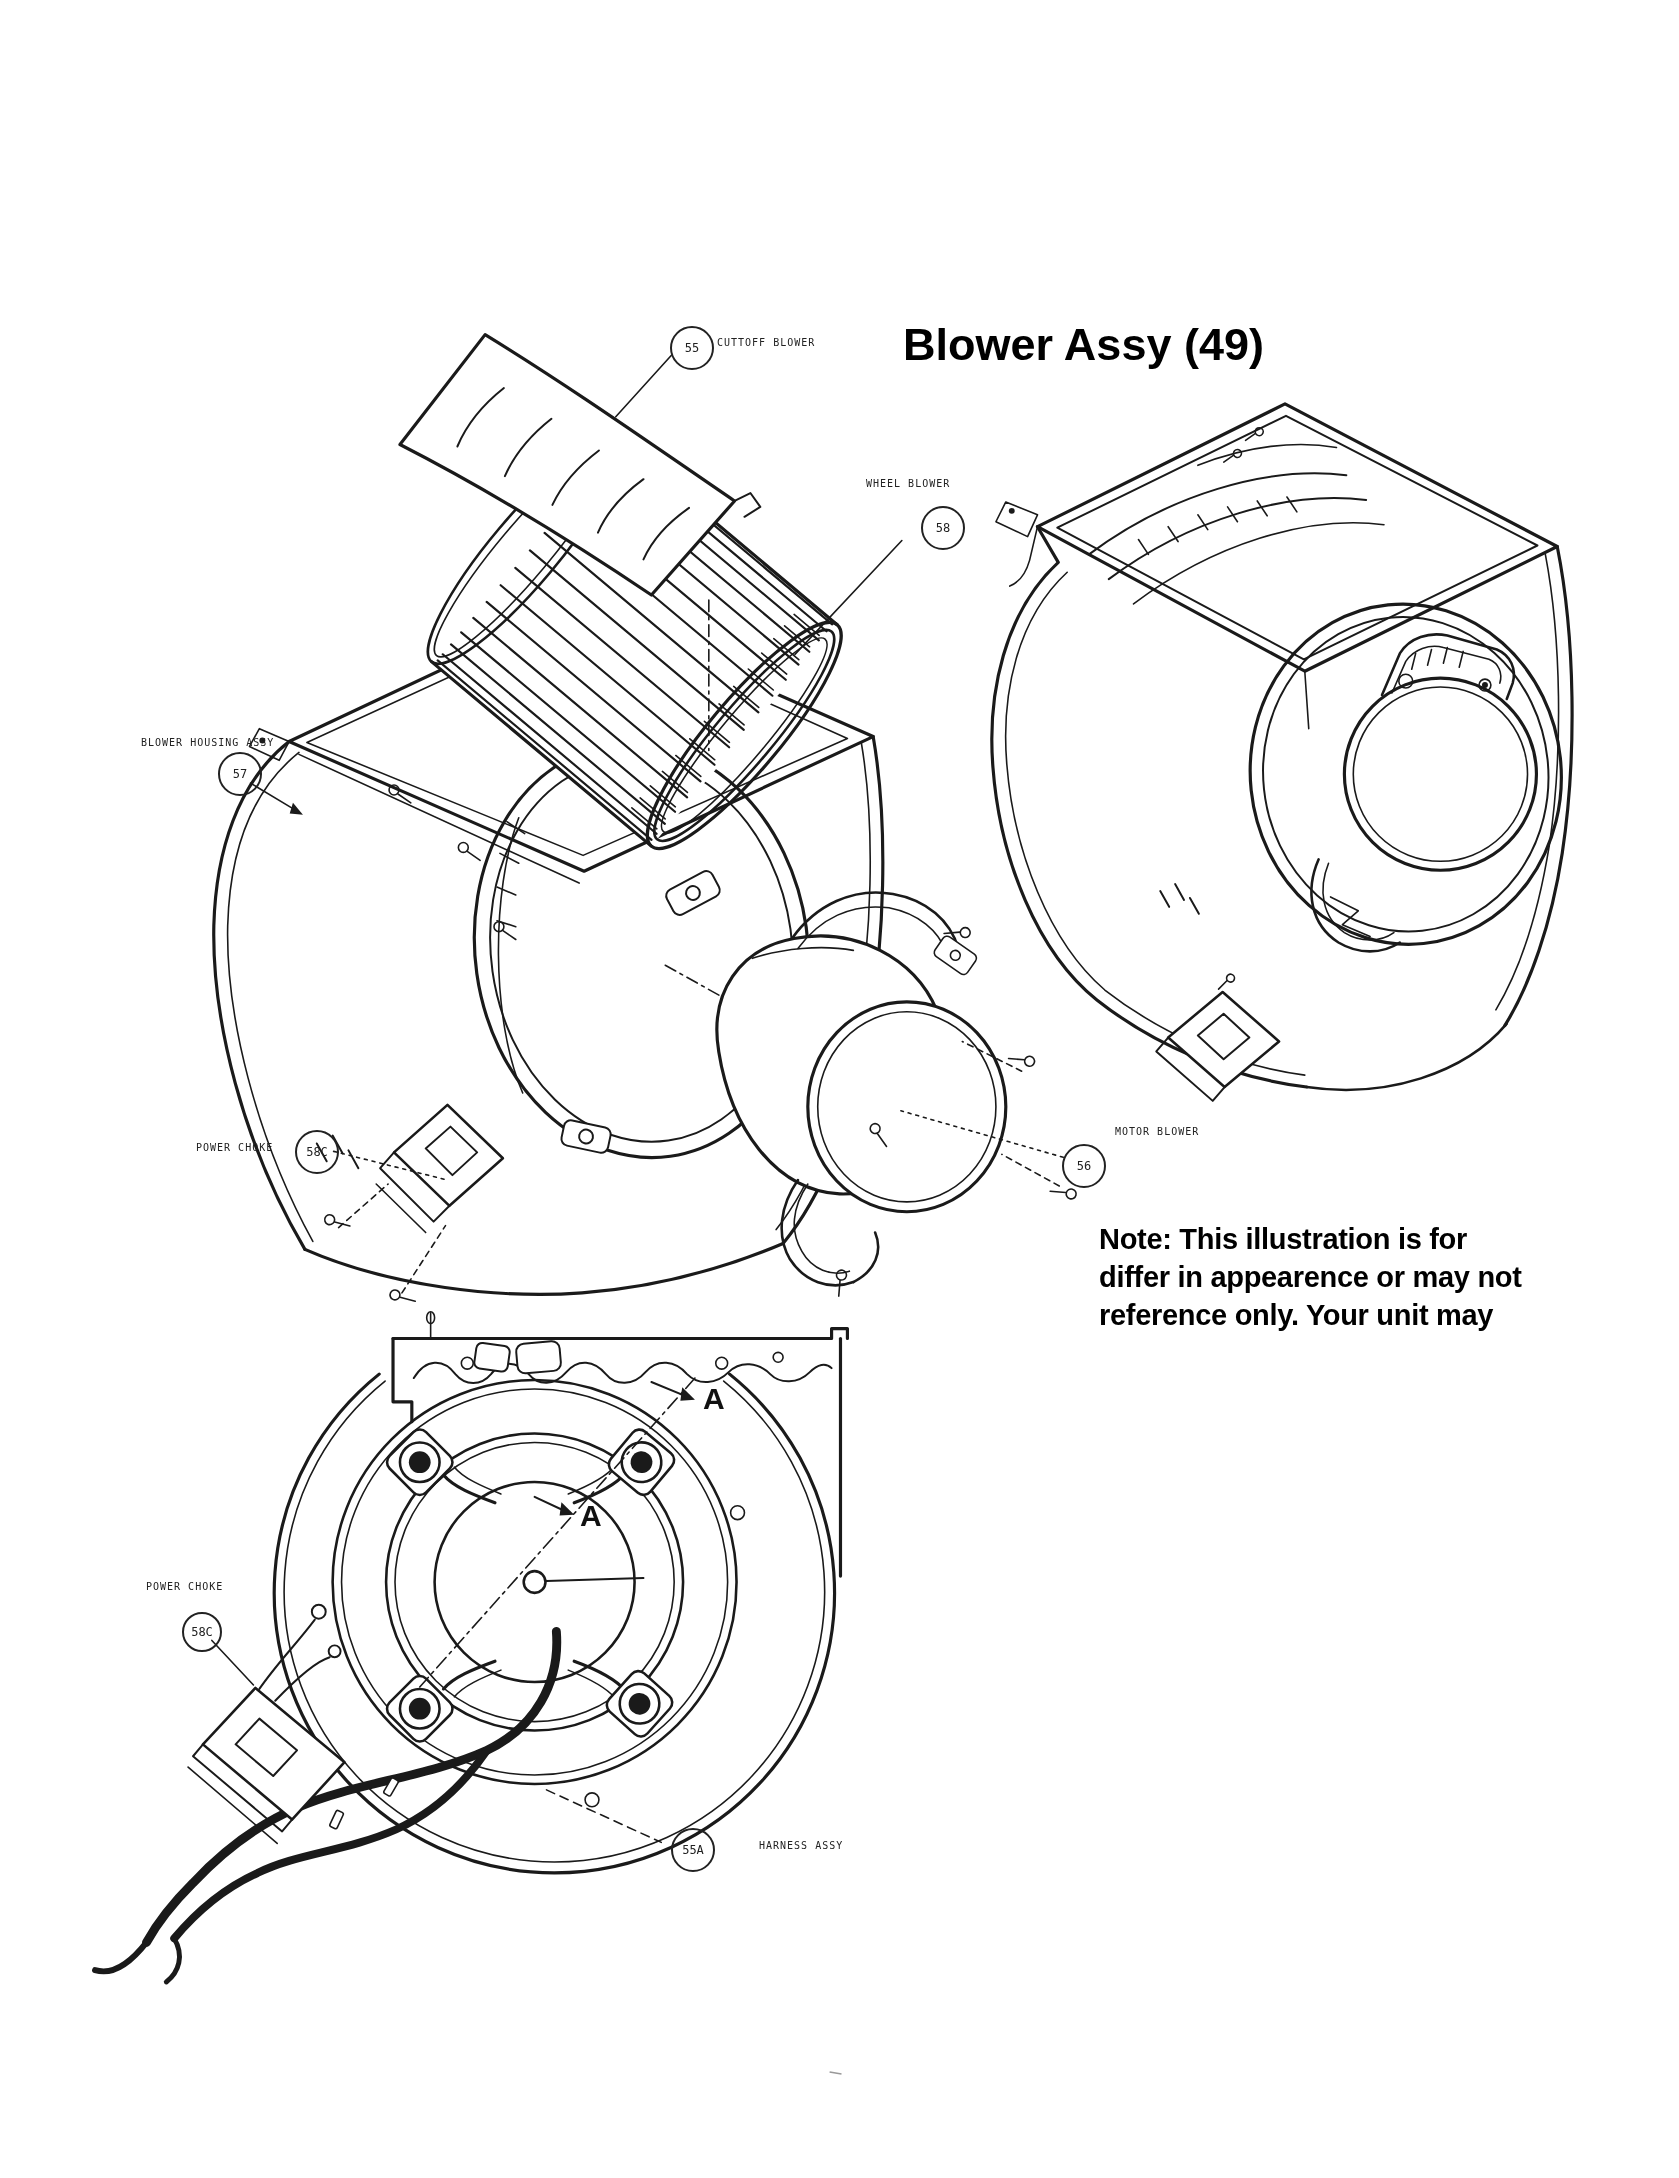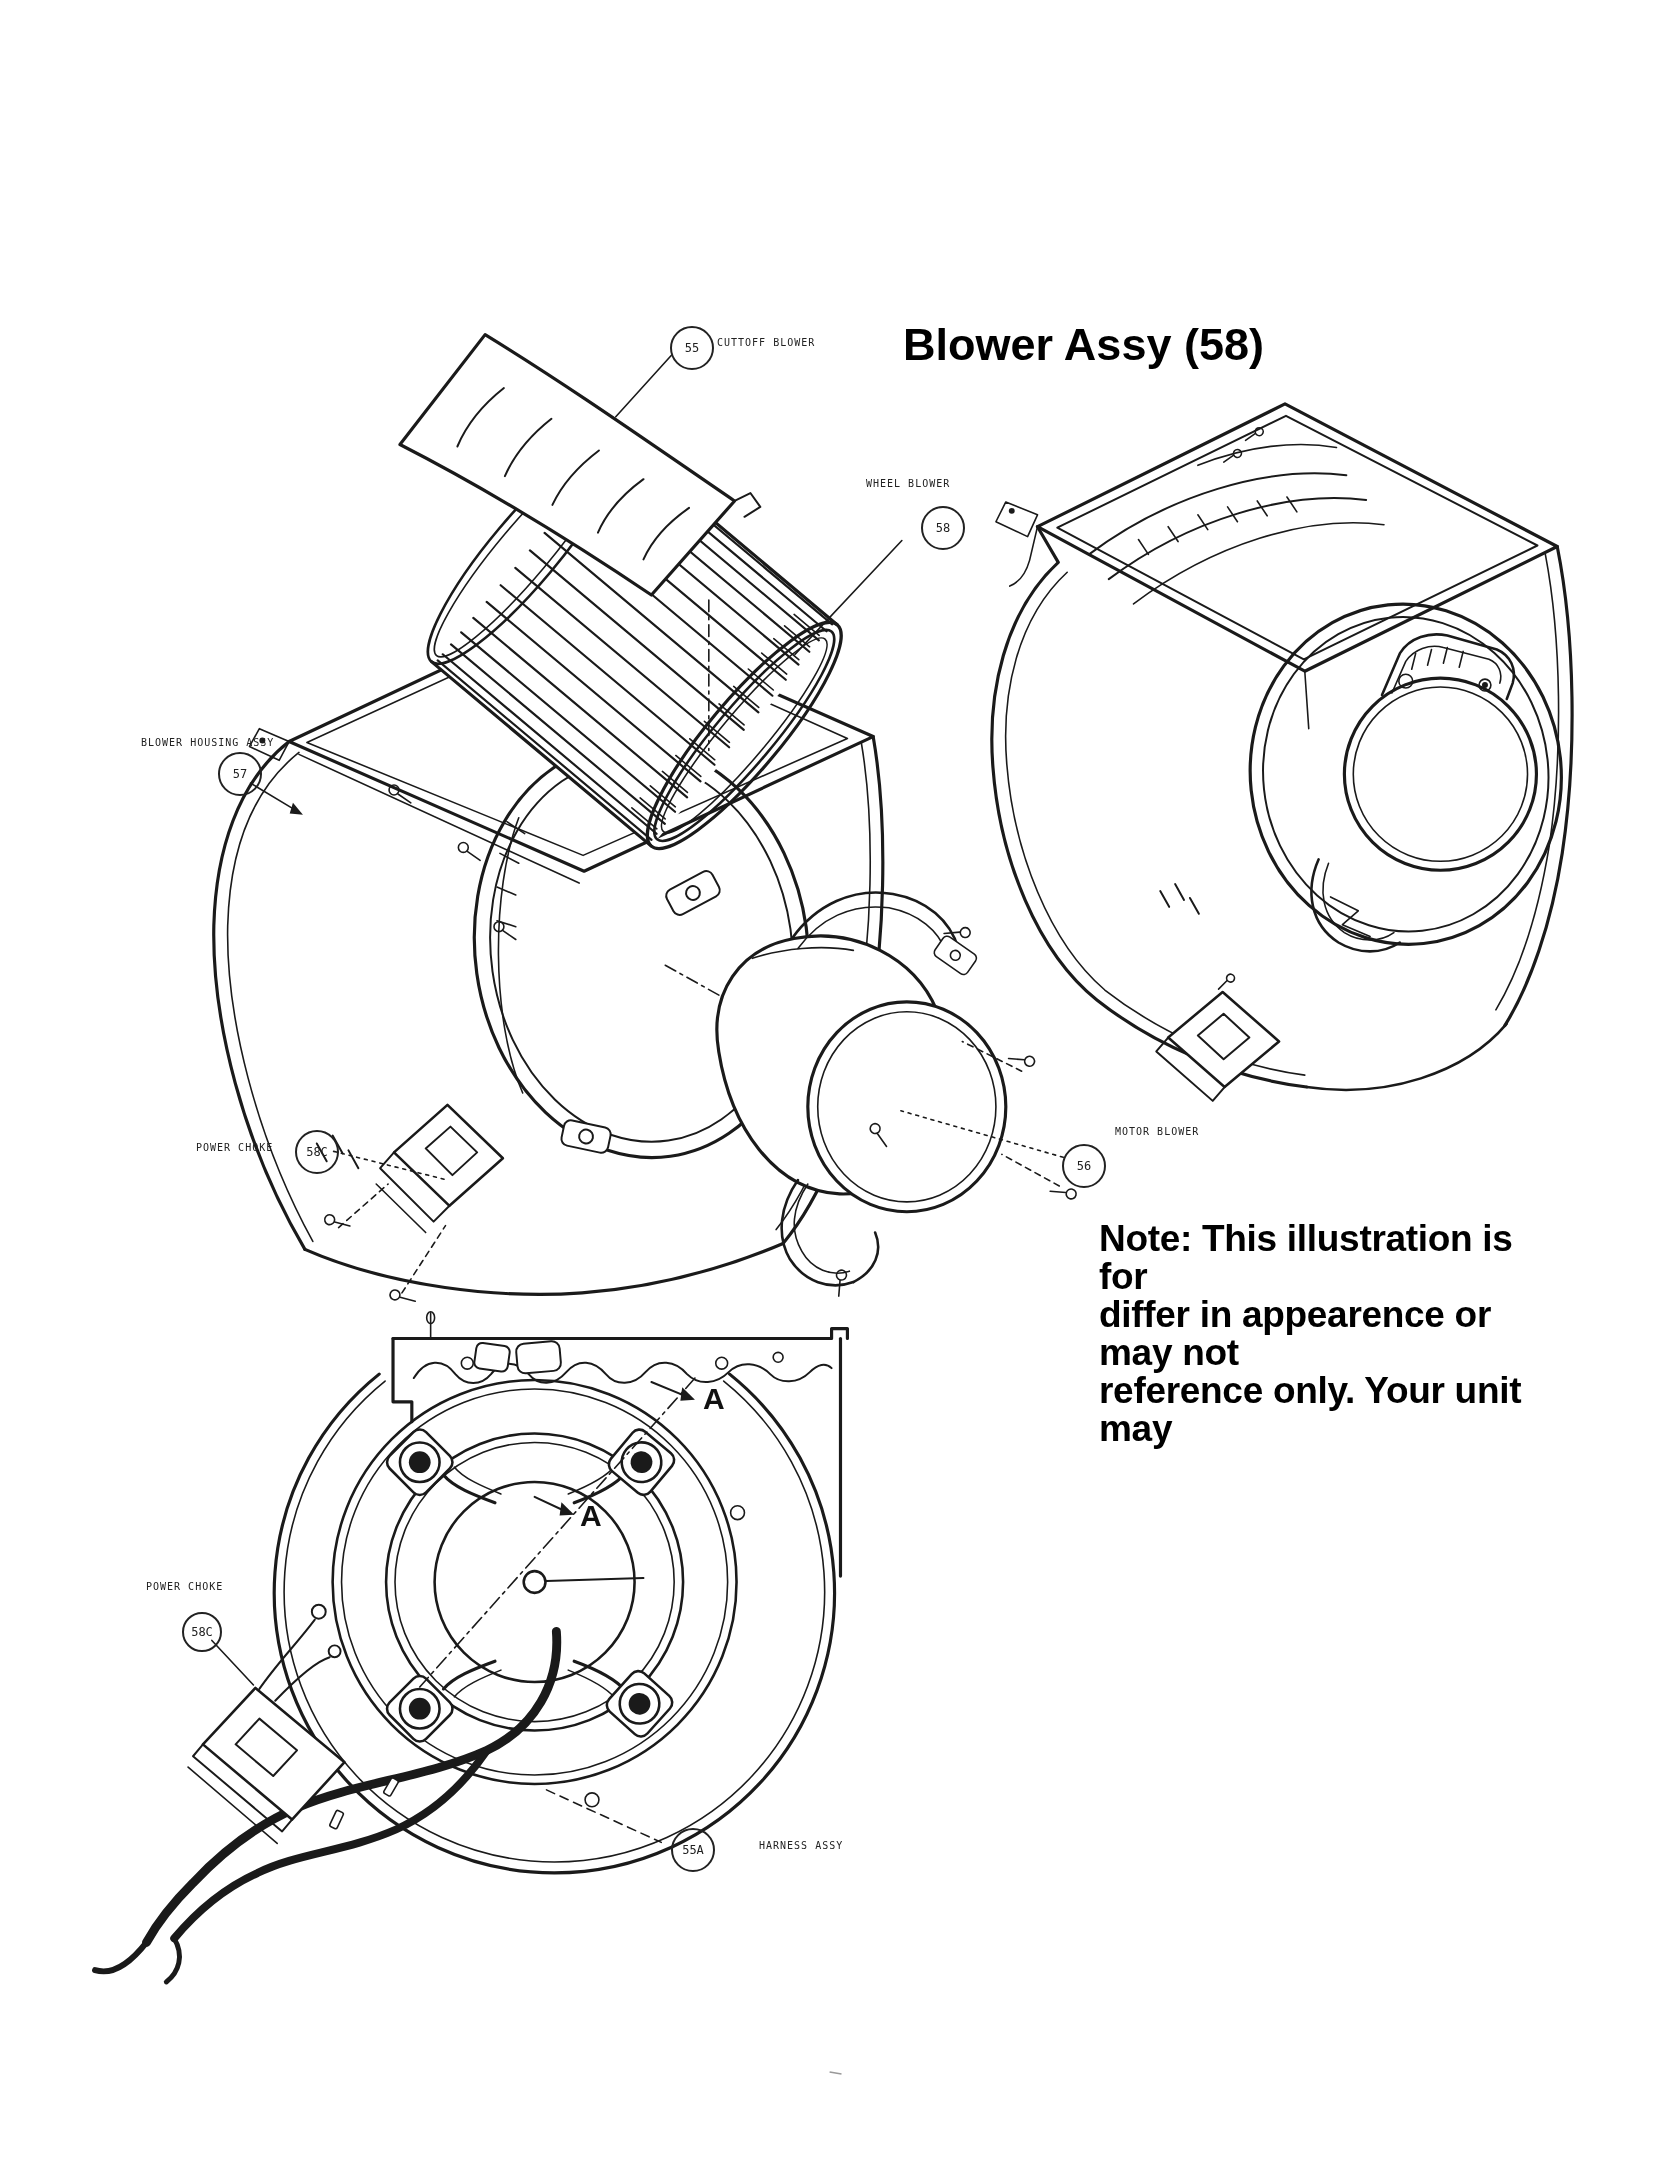--- a/index.html
+++ b/index.html
@@ -17,21 +17,21 @@
   .lbl{position:absolute;font-family:"DejaVu Sans Mono","Liberation Mono",monospace;
        font-size:10px;letter-spacing:1px;color:#222;white-space:nowrap;}
   .co{position:absolute;width:40px;height:40px;border:2.5px solid #222;border-radius:50%;
       display:flex;align-items:center;justify-content:center;background:transparent;
       font-family:"DejaVu Sans Mono","Liberation Mono",monospace;font-size:12px;color:#222;}
   .co.small{width:36px;height:36px;}
   .amark{position:absolute;font-family:"Liberation Sans",sans-serif;font-weight:700;
          font-size:30px;color:#111;}
   #title{position:absolute;left:903px;top:319px;font-size:45px;font-weight:600;
          color:#000;letter-spacing:0px;white-space:nowrap;}
-  #note{position:absolute;left:1099px;top:1220px;width:465px;font-size:37px;line-height:38px;
+  #note{position:absolute;left:1099px;top:1220px;width:465px;font-size:29px;line-height:38px;
         font-weight:600;color:#000;letter-spacing:-0.3px;}
 </style>
 </head>
 <body>
 
 <div id="page">
 
 <svg id="art" viewBox="0 0 1696 2200" xmlns="http://www.w3.org/2000/svg">
 
   <g>
@@ -331,21 +331,21 @@
     <path class="blk" d="M0,0 L-15,-5 L-12,6 Z" transform="translate(306,823) rotate(32)"></path>
     <path class="ln t" stroke-dasharray="3 5" d="M337,1163 L452,1192"></path>
     <path class="ln t" stroke-dasharray="3 5" d="M1074,1169 L910,1122"></path>
     <path class="ln t" d="M214,1657 L256,1702"></path>
     <path class="ln t" stroke-dasharray="9 6" d="M552,1808 L668,1861"></path>
   </g>
 
   <path d="M838,2093 l12,2" stroke="#999" stroke-width="1.5" fill="none"></path>
 </svg>
 
-  <div id="title">Blower Assy (58)</div>
+  <div id="title">Blower Assy (49)</div>
 
   <div id="note">
     <div>Note: This illustration is for</div>
     <div>differ in appearence or may not</div>
     <div>reference only. Your unit may</div>
   </div>
 
   <div class="co" style="left:670px;top:326px;">
     <span>55</span>
   </div>

